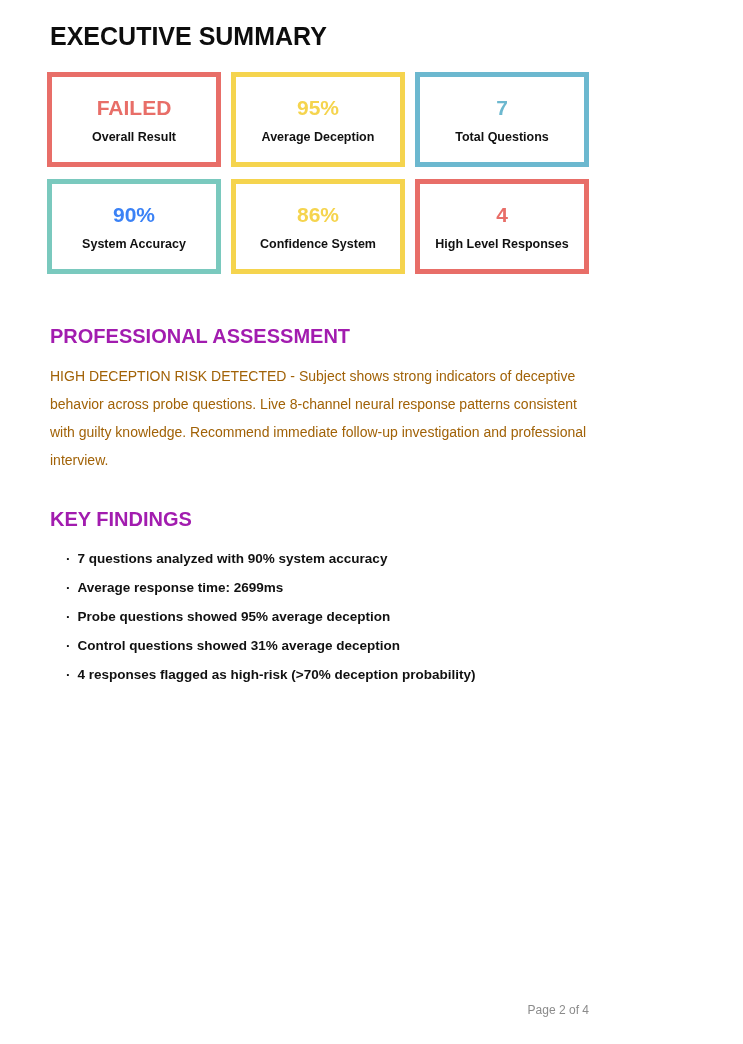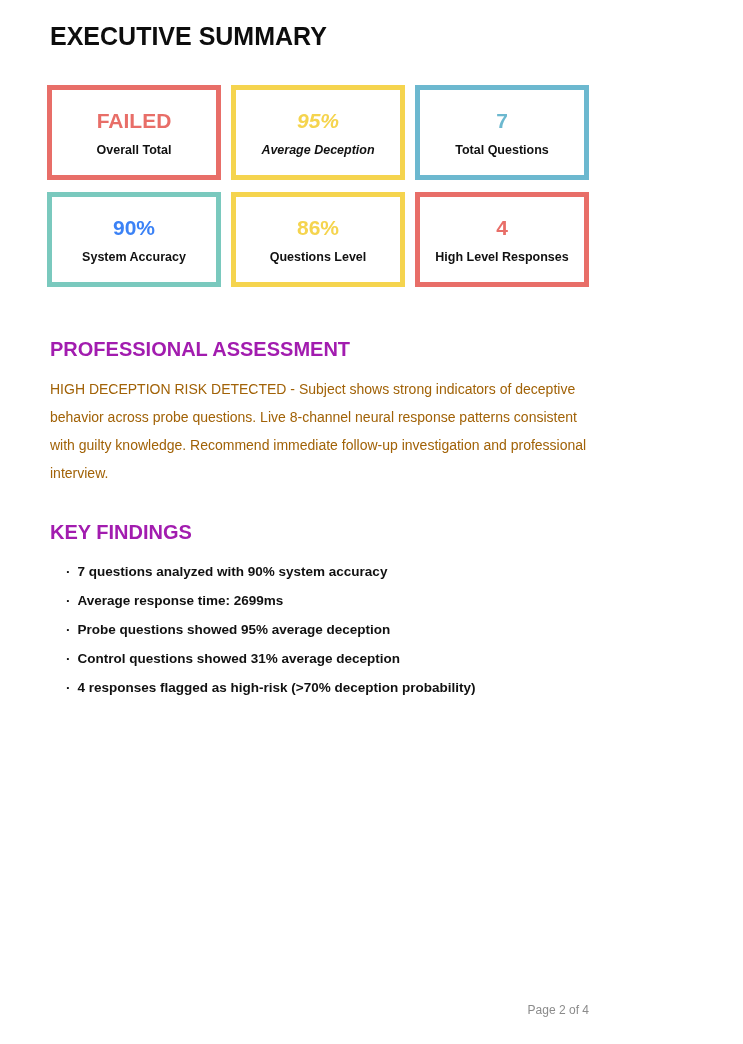--- a/index.html
+++ b/index.html
@@ -17,21 +17,21 @@
     overflow: hidden;
   }
   .title {
     margin: 22px 46px 0 50px;
     font-size: 25px;
     line-height: 28px;
     font-weight: bold;
     color: #0d0d0d;
   }
   .cards {
-    margin: 35px 46px 0 47px;
+    margin: 22px 46px 0 47px;
     display: grid;
     grid-template-columns: repeat(3, 1fr);
     column-gap: 10px;
     row-gap: 12px;
   }
   .card {
     box-sizing: border-box;
     height: 95px;
     border: 5px solid #cccccc;
     background: #ffffff;
@@ -97,41 +97,41 @@
 <body>
 
 <div class="page">
 
   <h1 class="title">EXECUTIVE SUMMARY</h1>
 
   <div class="cards">
 
     <div class="card" style="border-color: rgb(232, 110, 104);">
       <span class="card-value" style="color: rgb(232, 110, 104);">FAILED</span>
-      <span class="card-label">Overall Total</span>
+      <span class="card-label">Overall Result</span>
     </div>
 
-    <div class="card" style="border-color: rgb(245, 212, 78); font-style: italic;">
+    <div class="card" style="border-color: rgb(245, 212, 78);">
       <span class="card-value" style="color: rgb(245, 212, 78);">95%</span>
       <span class="card-label">Average Deception</span>
     </div>
 
     <div class="card" style="border-color: rgb(108, 184, 207);">
       <span class="card-value" style="color: rgb(108, 184, 207);">7</span>
       <span class="card-label">Total Questions</span>
     </div>
 
     <div class="card" style="border-color: rgb(122, 201, 190);">
       <span class="card-value" style="color: #3b82f6;">90%</span>
       <span class="card-label">System Accuracy</span>
     </div>
 
     <div class="card" style="border-color: rgb(245, 212, 78);">
       <span class="card-value" style="color: rgb(245, 212, 78);">86%</span>
-      <span class="card-label">Questions Level</span>
+      <span class="card-label">Confidence System</span>
     </div>
 
     <div class="card" style="border-color: rgb(232, 110, 104);">
       <span class="card-value" style="color: rgb(232, 110, 104);">4</span>
       <span class="card-label">High Level Responses</span>
     </div>
 
   </div>
 
   <h2 class="section-heading pa-heading">PROFESSIONAL ASSESSMENT</h2>

